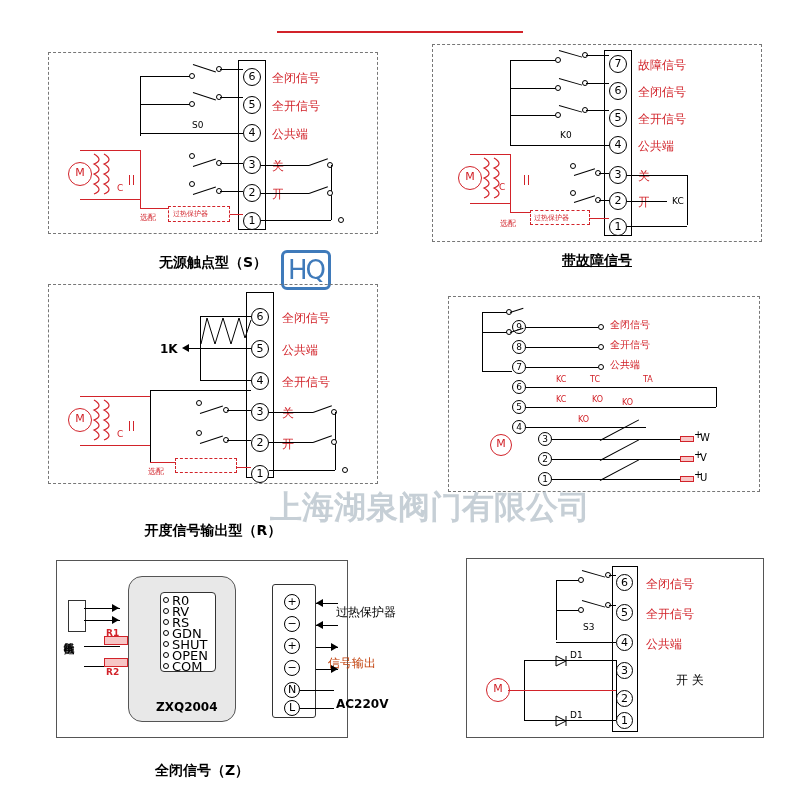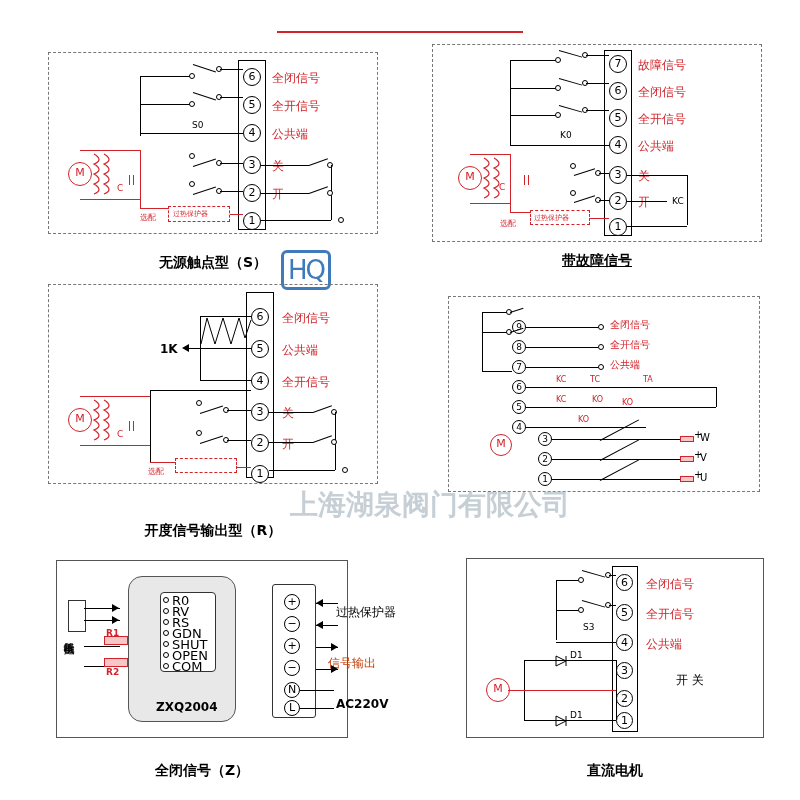--- a/index.html
+++ b/index.html
@@ -56,21 +56,21 @@
     color:#2f6fb5;font-size:34px;font-weight:normal;opacity:.92;
     font-family:"DejaVu Sans","Liberation Sans",sans-serif;
     display:flex;align-items:center;gap:20px;margin-top:18px;
   }
   .wm-hd{
     border:3px solid #2f6fb5;border-radius:6px;padding:0 4px;font-size:26px;line-height:34px;
     color:#2f6fb5;letter-spacing:-2px;
   }
   .wm-text{
     position:absolute;left:190px;top:486px;width:480px;text-align:center;
-    color:#b9c4cc;font-size:28px;font-weight:bold;opacity:.8;
+    color:#b9c4cc;font-size:32px;font-weight:bold;opacity:.8;
     font-family:"DejaVu Sans","Liberation Sans",sans-serif;
   }
 
   
   .zxq-box{
     position:absolute;border:1px solid #555;border-radius:14px;background:#e8e8e8;box-sizing:border-box;
   }
   .zxq-inner{
     position:absolute;border:1px solid #333;border-radius:4px;background:#fff;box-sizing:border-box;
   }
@@ -469,15 +469,14 @@
   <svg style="position:absolute;left:552px;top:714px;width:24px;height:14px;">
     <path d="M4 2 L4 12 L14 7 Z" fill="none" stroke="#000" stroke-width="1"></path>
     <line x1="14" y1="2" x2="14" y2="12" stroke="#000" stroke-width="1"></line>
   </svg>
   <div class="lbl-s" style="left:570px;top:650px;">D1</div>
   <div class="lbl-s" style="left:570px;top:710px;">D1</div>
 
   <div class="motor" style="left:486px;top:678px;">M</div>
   <div class="ln rl hl" style="left:508px;top:690px;width:16px;height:1px;"></div>
 
-  <div class="caption" style="left:466px;top:762px;width:298px;">直流电机</div>
 
 </div>
 
 </body></html>

